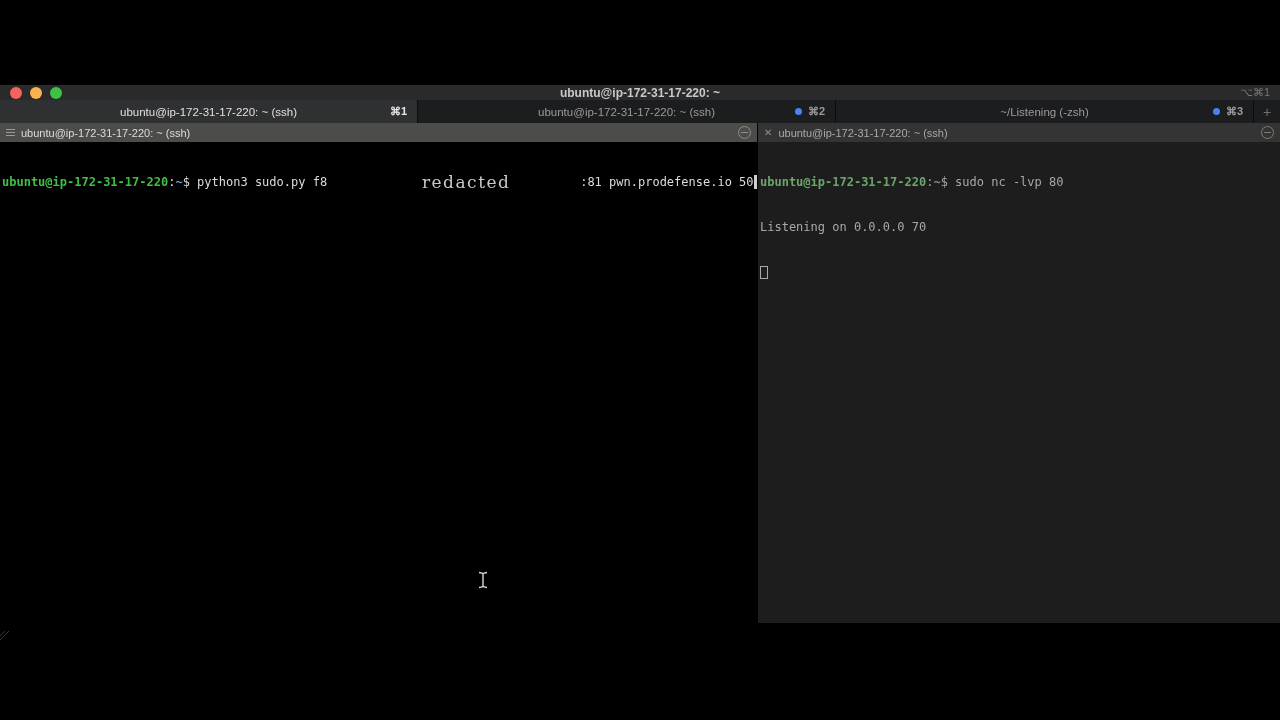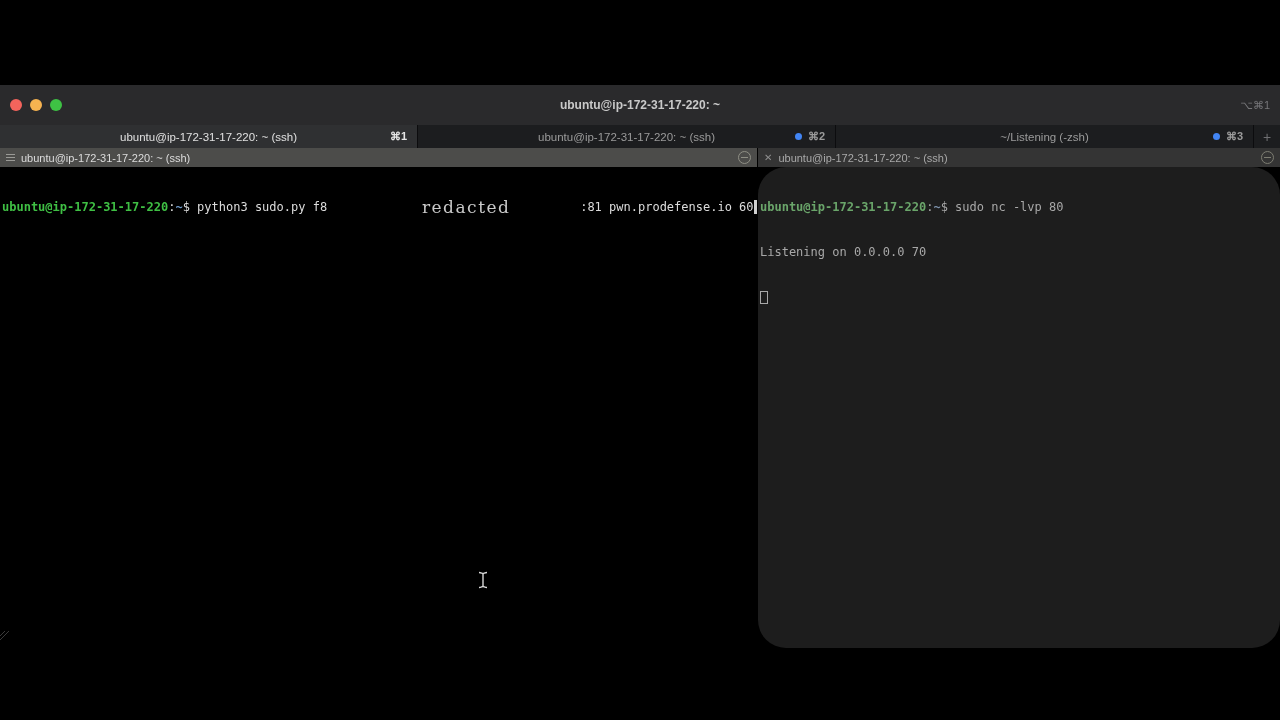--- a/index.html
+++ b/index.html
@@ -8,21 +8,21 @@
 
   .desktop { position:absolute; inset:0; background:#000; }
 
   .window { position:absolute; left:0; top:85px; width:1280px; height:547px;
             background:#000; }
 
   .dither { background-image:repeating-conic-gradient(rgba(150,150,170,0.07) 0% 25%, rgba(0,0,0,0) 0% 50%);
             background-size:2px 2px; }
 
   
-  .titlebar { position:relative; height:40px; background:#2a2a2c;
+  .titlebar { position:relative; height:15px; background:#2a2a2c;
               display:flex; align-items:center; }
   .traffic { display:flex; gap:8px; margin-left:10px; }
   .light { width:12px; height:12px; border-radius:50%; }
   .light.red { background:#f4645c; }
   .light.yellow { background:#f6b350; }
   .light.green { background:#3ec244; }
   .win-title { position:absolute; left:0; right:0; text-align:center;
                font-size:12px; font-weight:bold; color:#c9c9c9; pointer-events:none; }
   .win-shortcut { position:absolute; right:10px; font-size:11px; color:#77777a; }
 
@@ -63,21 +63,21 @@
   .pane-header.unfocused .circle-dash { border:1px solid #7d7d72; }
   .circle-dash::after { content:""; position:absolute; left:2px; right:2px; top:5px;
                         height:1px; background:currentColor; }
   .pane-header.focused .circle-dash { color:#8f8f85; }
   .pane-header.unfocused .circle-dash { color:#7d7d72; }
 
   
   .term { flex:1; font-family:"DejaVu Sans Mono", monospace; font-size:12px;
           line-height:15px; padding:3px 2px; white-space:pre; }
   .term.focused-term { background:#000; color:#dcdcdc; }
-  .term.dimmed-term { background:#1d1d1d; color:#a8a8a8;border-radius:28px; }
+  .term.dimmed-term { background:#1d1d1d; color:#a8a8a8; }
 
   .g  { color:#3fbf44; font-weight:bold; }      
   .gd { color:#6aa56a; font-weight:bold; }      
   .b  { color:#729fcf; font-weight:bold; }      
   .bd { color:#7e93ad; font-weight:bold; }
 
   .redact-box { display:inline-block; width:228px; text-align:center;
                 font-family:"DejaVu Serif", serif; font-size:17px;
                 letter-spacing:1.5px; color:#c9c9c9; vertical-align:bottom;margin-left:25px; }
 
@@ -140,21 +140,21 @@
           <span class="burger">
               <i></i>
               <i></i>
               <i></i>
             </span>
           <span class="ph-title">ubuntu@ip-172-31-17-220: ~ (ssh)</span>
           <span class="ph-spacer"></span>
           <span class="circle-dash"></span>
         </div>
         <div class="term focused-term">
-          <div class="termline"><span class="g">ubuntu@ip-172-31-17-220</span><span>:</span><span class="b">~</span><span>$</span><span> python3 sudo.py f8</span><span class="redact-box">redacted</span><span>:81 pwn.prodefense.io 60</span><span class="cursor-block"></span></div>
+          <div class="termline"><span class="g">ubuntu@ip-172-31-17-220</span><span>:</span><span class="b">~</span><span>$</span><span> python3 sudo.py f8</span><span class="redact-box">redacted</span><span>:81 pwn.prodefense.io 50</span><span class="cursor-block"></span></div>
         </div>
       </div>
 
       <div class="pane-divider"></div>
 
       <div class="pane right">
         <div class="pane-header unfocused dither">
           <span class="close-x">✕</span>
           <span class="ph-title">ubuntu@ip-172-31-17-220: ~ (ssh)</span>
           <span class="ph-spacer"></span>

